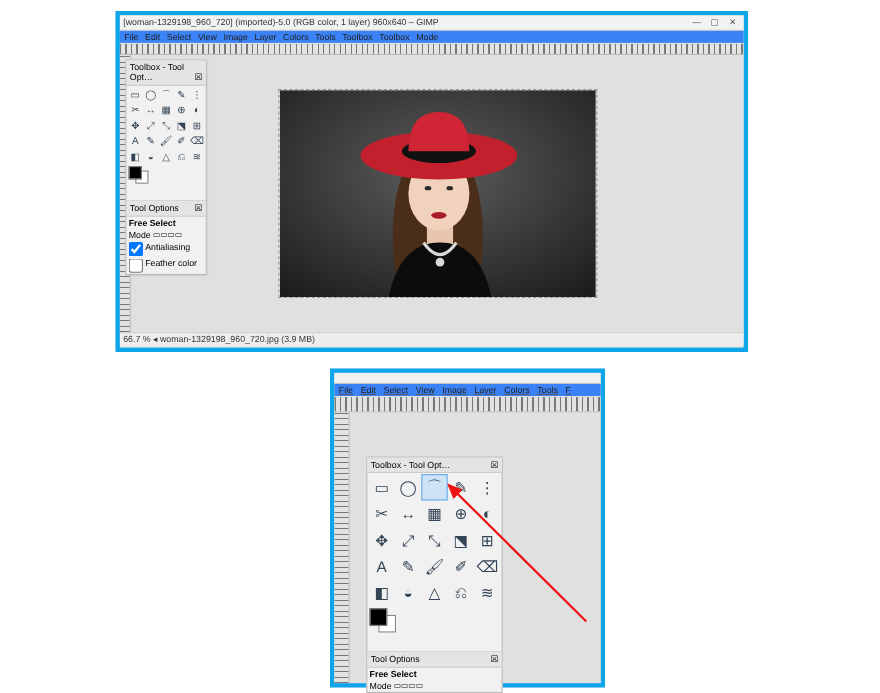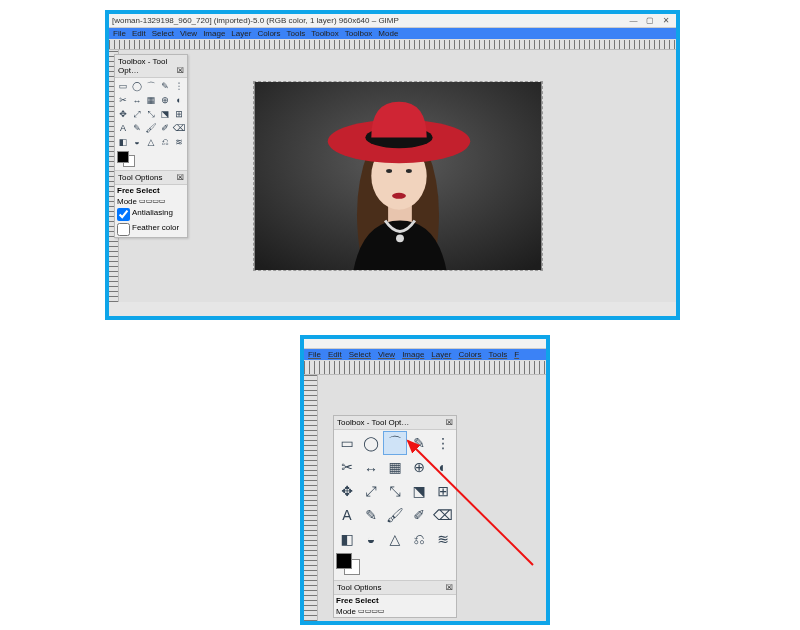--- a/index.html
+++ b/index.html
@@ -18,21 +18,21 @@
   .workrow{display:flex;height:calc(100% - 50px)}
   .toolbox{position:absolute;background:#f1f1f1;border:1px solid #b8b8b8;box-shadow:1px 1px 2px rgba(0,0,0,.15)}
   .tb-top{left:5px;top:40px;width:74px}
   .tbhead{font-size:7px;padding:2px 3px;background:#e4e4e4;border-bottom:1px solid #ccc;display:flex;justify-content:space-between;align-items:flex-end}
   .toolgrid{display:grid;grid-template-columns:repeat(5,14px);gap:0;padding:1px}
   .toolgrid .tool{width:14px;height:14px;display:flex;align-items:center;justify-content:center;cursor:pointer;font-size:9px;color:#345}
   .swatches{height:18px;display:flex;align-items:center;padding:2px}
   .fgbg{position:relative;width:22px;height:16px}
   .fg{position:absolute;width:12px;height:12px;left:0;top:0;background:#000;border:1px solid #888}
   .bgc{position:absolute;width:12px;height:12px;left:6px;top:4px;background:#fff;border:1px solid #888}
-  .tooloptions{margin-top:2px;border-top:1px solid #ccc}
+  .tooloptions{margin-top:14px;border-top:1px solid #ccc}
   .optrow{display:flex;gap:2px;padding:1px 2px;font-size:7px}
   .canvasarea{flex:1;background:#e0e0e0;display:flex;align-items:center;justify-content:center;position:relative;overflow:hidden}
   .image{width:290px;height:190px;position:relative;border:1px dashed #999}
   .image svg{width:100%;height:100%;display:block}
   .status{height:12px;background:#eee;border-top:1px solid #ccc;font-size:7px;display:flex;align-items:center;padding:0 3px;color:#333}
   
   .tb-bot{position:absolute;left:15px;top:40px;width:124px;background:#f1f1f1;border:1px solid #b8b8b8}
   .tb-bot .toolgrid{grid-template-columns:repeat(5,24px)}
   .tb-bot .tool{width:24px;height:24px;font-size:14px}
   .tb-bot .tool.selected{background:#cfe3f7;border:1px solid #6aa8e6}
@@ -104,20 +104,23 @@
 
           <path d="M118 56 Q118 20 146 20 Q174 20 174 56 Z" fill="#cf2534"></path>
 
           <path d="M100 190 Q110 140 147 140 Q184 140 194 190 Z" fill="#0c0c0c"></path>
 
           <path d="M132 140 Q147 162 162 140" stroke="#d9d9d9" stroke-width="3" fill="none"></path>
           <circle cx="147" cy="158" r="4" fill="#d9d9d9"></circle>
         </svg>
       </div>
     </div>
+  </div>
+  <div class="status">
+    <span>66.7 % ◂ woman-1329198_960_720.jpg (3.9 MB)</span>
   </div>
 
   <div class="toolbox tb-top">
     <div class="tbhead">
       <span>Toolbox - Tool Opt…</span>
       <span>☒</span>
     </div>
     <div class="toolgrid" id="grid-top">
         <div class="tool">▭</div>
         <div class="tool">◯</div>

